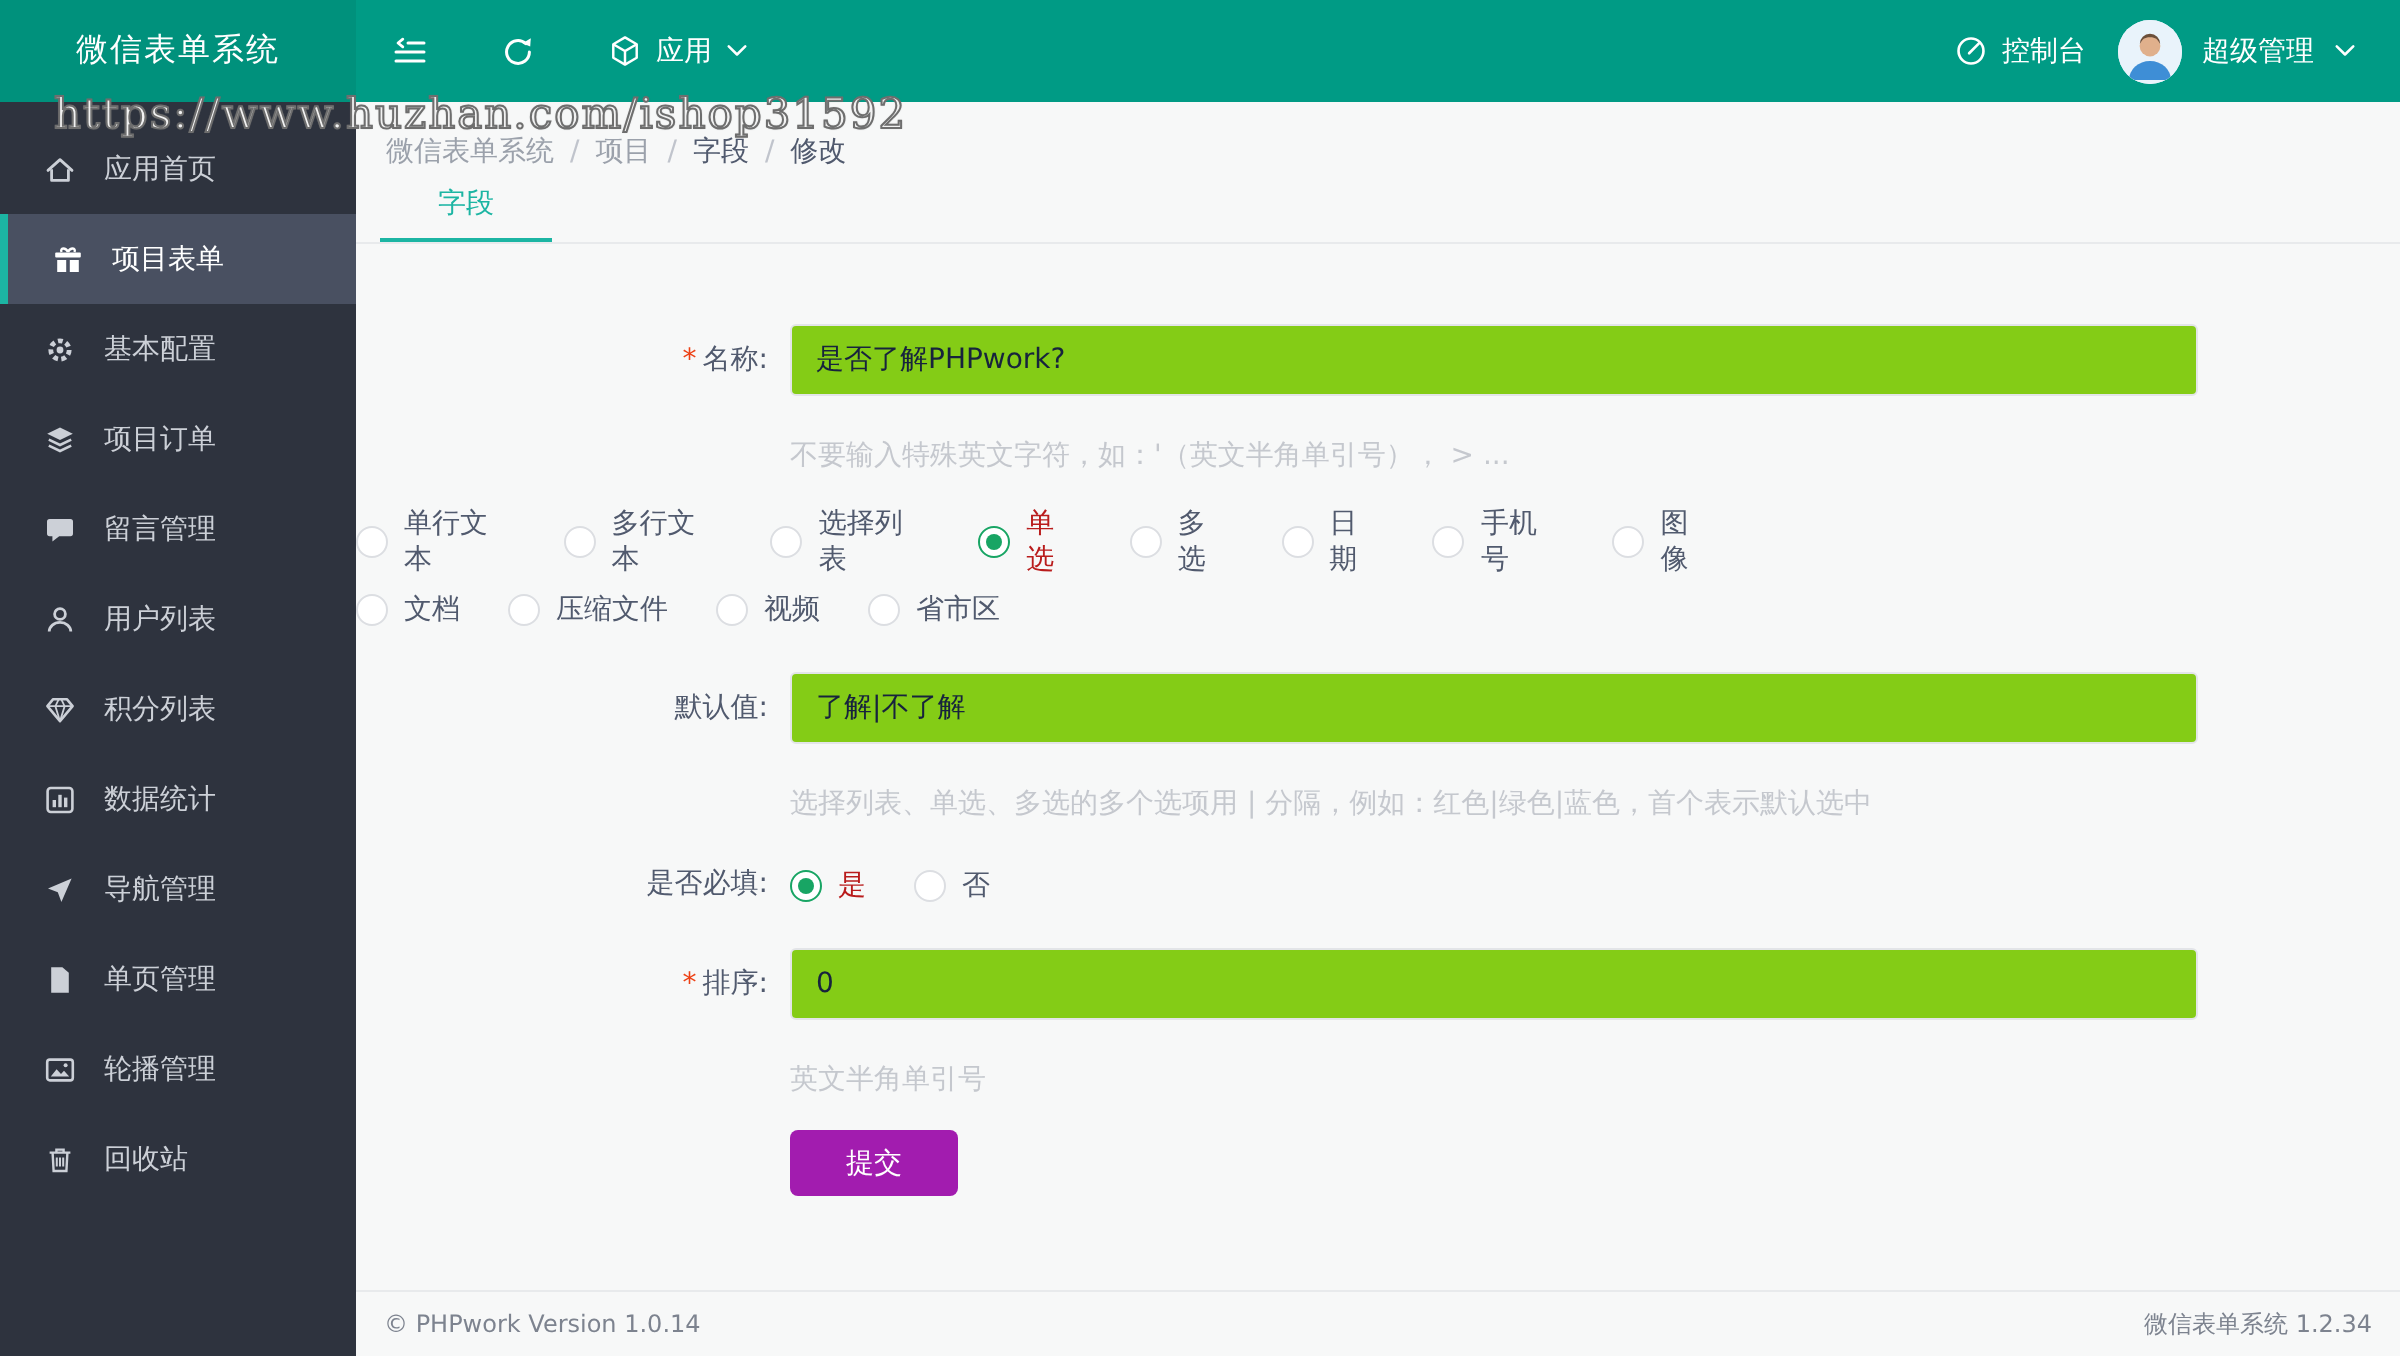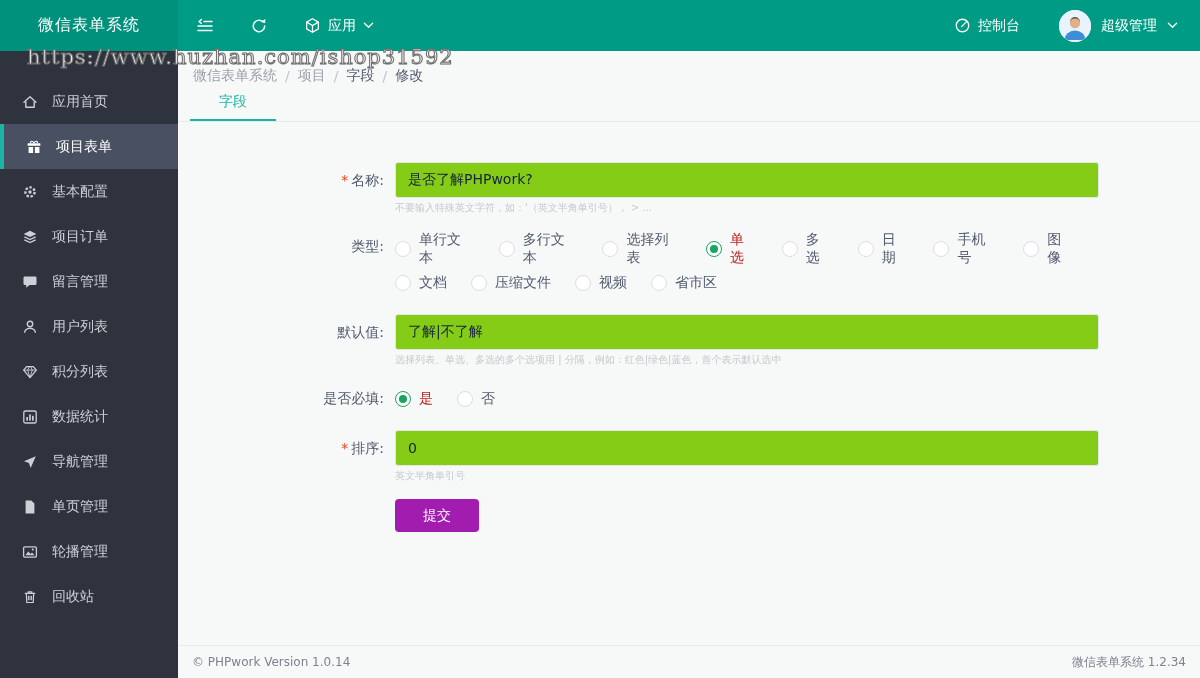--- a/index.html
+++ b/index.html
@@ -16,36 +16,36 @@
     background:#009b85; display:flex; align-items:center; color:#fff; z-index:5;
   }
   .logo {
     width:178px; height:100%; background:#00917c;
     display:flex; align-items:center; justify-content:center;
     font-size:16px; letter-spacing:1px; flex-shrink:0;
   }
   .topbar-left { display:flex; align-items:center; gap:36px; padding-left:18px; }
   .top-btn { display:flex; align-items:center; cursor:pointer; }
   .app-menu { display:flex; align-items:center; gap:7px; font-size:14px; cursor:pointer; }
-  .topbar-right { margin-left:auto; display:flex; align-items:center; gap:39px; padding-right:22px; }
+  .topbar-right { margin-left:auto; display:flex; align-items:center; gap:16px; padding-right:22px; }
   .console-link { display:flex; align-items:center; gap:7px; font-size:14px; cursor:pointer; }
   .user-menu { display:flex; align-items:center; gap:10px; font-size:14px; cursor:pointer; }
   .avatar { width:32px; height:32px; border-radius:50%; overflow:hidden; background:#e9f3fb; flex-shrink:0; }
   
   .watermark {
     position:absolute; left:27px; top:45px; z-index:20;
     font-family:"DejaVu Serif","Liberation Serif",serif;
     font-size:21px; letter-spacing:1px; color:#f2f2f2;
     -webkit-text-stroke:1px #6e6e6e; text-shadow:0 0 1px #777;
     pointer-events:none; white-space:nowrap;
   }
   
   .sidebar {
     position:absolute; top:51px; left:0; bottom:0; width:178px;
-    background:#2e333e; padding-top:28px; z-index:4;
+    background:#2e333e; padding-top:11px; z-index:4;
   }
   .side-item {
     height:45px; display:flex; align-items:center; gap:14px;
     padding-left:22px; color:#ccd0d7; font-size:14px; cursor:pointer;
   }
   .side-item.active {
     background:#495061; color:#fff;
     border-left:4px solid #1cb5a3; padding-left:22px;
   }
   .side-icon { width:16px; height:16px; display:inline-flex; flex-shrink:0; }
@@ -68,21 +68,21 @@
     font-size:14px; color:#515a6e; line-height:36px; flex-shrink:0;margin-left:20px;
   }
   .row-radio .form-label { line-height:31px; }
   .req { color:#ed4014; margin-right:3px; }
   .form-control { width:704px; }
   .text-input {
     width:100%; height:36px; border:1px solid #e3e5e8; border-radius:3px;
     padding:0 12px; font-size:14px; color:#17233d; background:#84cc16; outline:none;
     font-family:inherit;
   }
-  .helper { margin-top:3px; font-size:10px; color:#c5c8ce; }
+  .helper { margin-top:21px; font-size:14px; color:#c5c8ce; }
   .radio-line { display:flex; align-items:center; min-height:31px; }
   .radio-item { display:inline-flex; align-items:center; margin-right:24px; cursor:pointer; }
   .radio {
     width:16px; height:16px; border-radius:50%; border:1px solid #dcdee2;
     background:#fff; position:relative; flex-shrink:0;
   }
   .radio-item.checked .radio { border-color:#18a564; }
   .radio-item.checked .radio::after {
     content:""; position:absolute; left:3px; top:3px; width:8px; height:8px;
     border-radius:50%; background:#18a564;
@@ -304,21 +304,20 @@
 
     <div class="form-row">
       <div class="form-label"><span class="req">*</span><span>名称:</span></div>
       <div class="form-control">
         <input class="text-input" type="text" value="是否了解PHPwork?" style="">
         <div class="helper">不要输入特殊英文字符，如：'（英文半角单引号）， &gt; ...</div>
       </div>
     </div>
 
     <div class="form-row row-radio">
-      <div class="form-label">类型:</div>
       <div class="form-control">
         <div class="radio-line">
           <label class="radio-item">
               <span class="radio"></span>
               <span class="radio-label">单行文本</span>
             </label>
           <label class="radio-item">
               <span class="radio"></span>
               <span class="radio-label">多行文本</span>
             </label>

